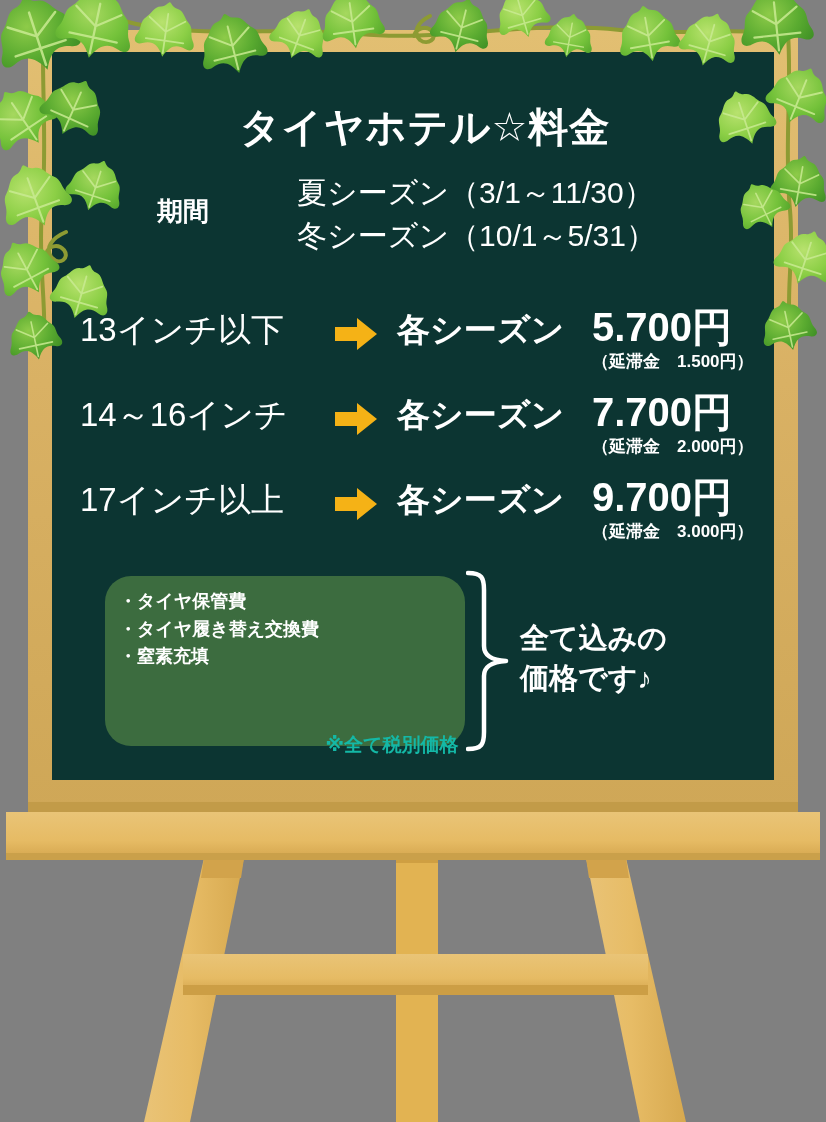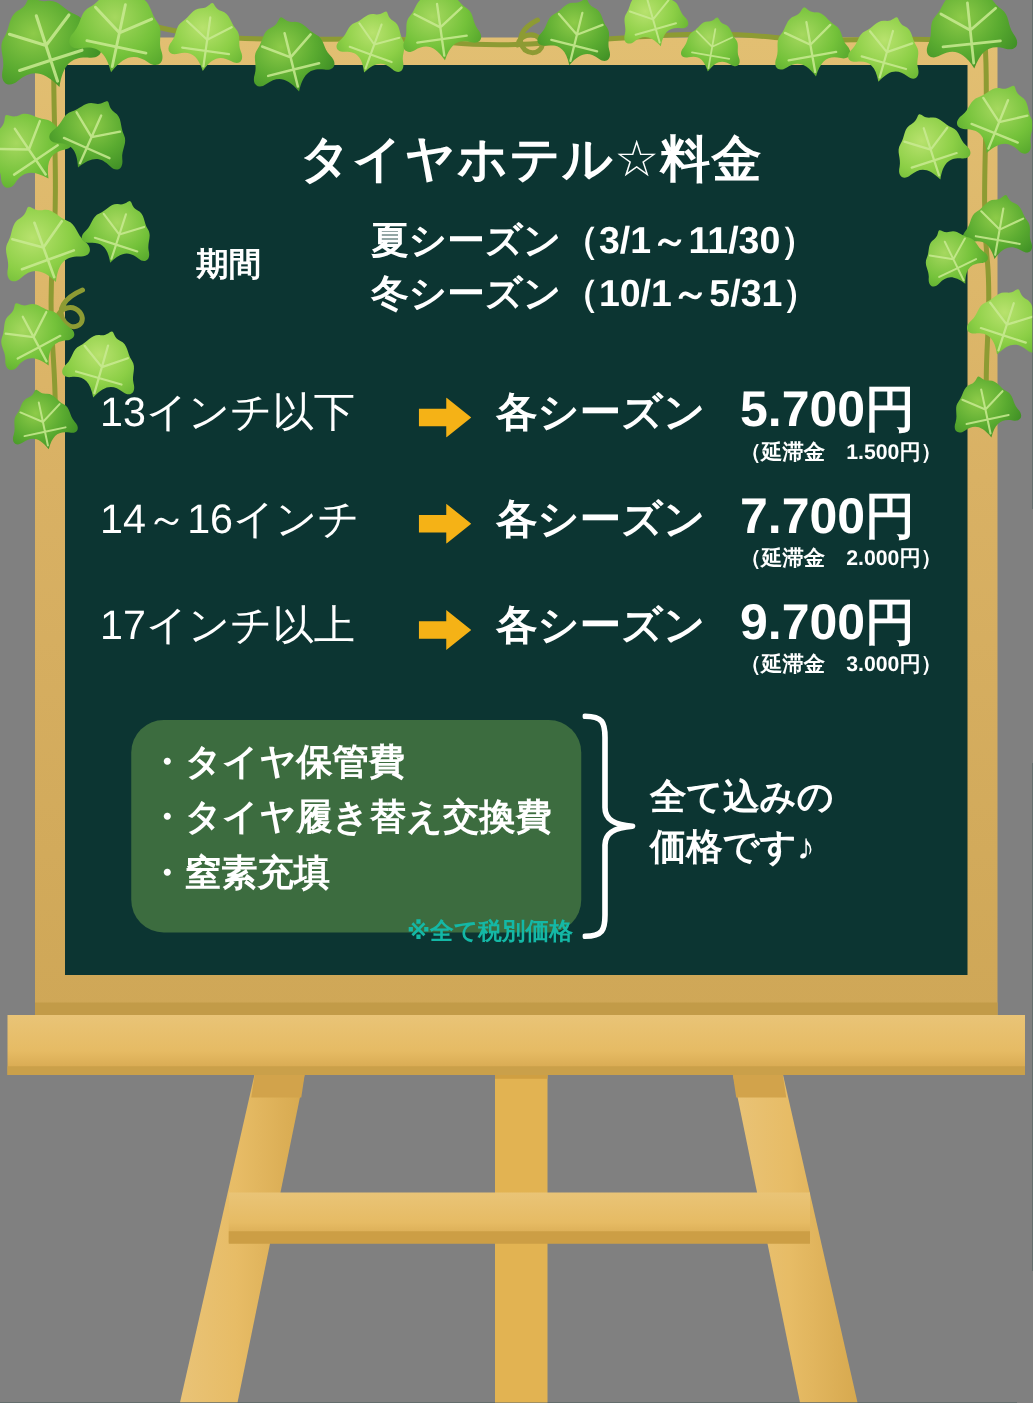--- a/index.html
+++ b/index.html
@@ -84,21 +84,21 @@
   .period-label {
     position: absolute;
     left: 105px; top: 22px;
     font-size: 26px;
     font-weight: bold;
   }
   .period-lines {
     position: absolute;
     left: 245px; top: 0px;
     font-size: 30px;
-    font-weight: bold;
+    font-weight: normal;
     line-height: 1.42;
   }
   .period-lines div { white-space: nowrap; }
 
   
   .price-rows {
     position: absolute;
     left: 0; top: 250px;
     width: 722px;
   }
@@ -148,21 +148,21 @@
     width: 360px;
     height: 170px;
     background: #3c6c3f;
     border-radius: 26px;
     box-sizing: border-box;
   }
   .incl-list {
     position: absolute;
     left: 14px;
     top: 12px;
-    font-size: 29px;
+    font-size: 18px;
     font-weight: bold;
     line-height: 1.53;
     color: #ffffff;
   }
   .incl-list div { white-space: nowrap; }
 
   .brace {
     position: absolute;
     left: 414px;
     top: 518px;

